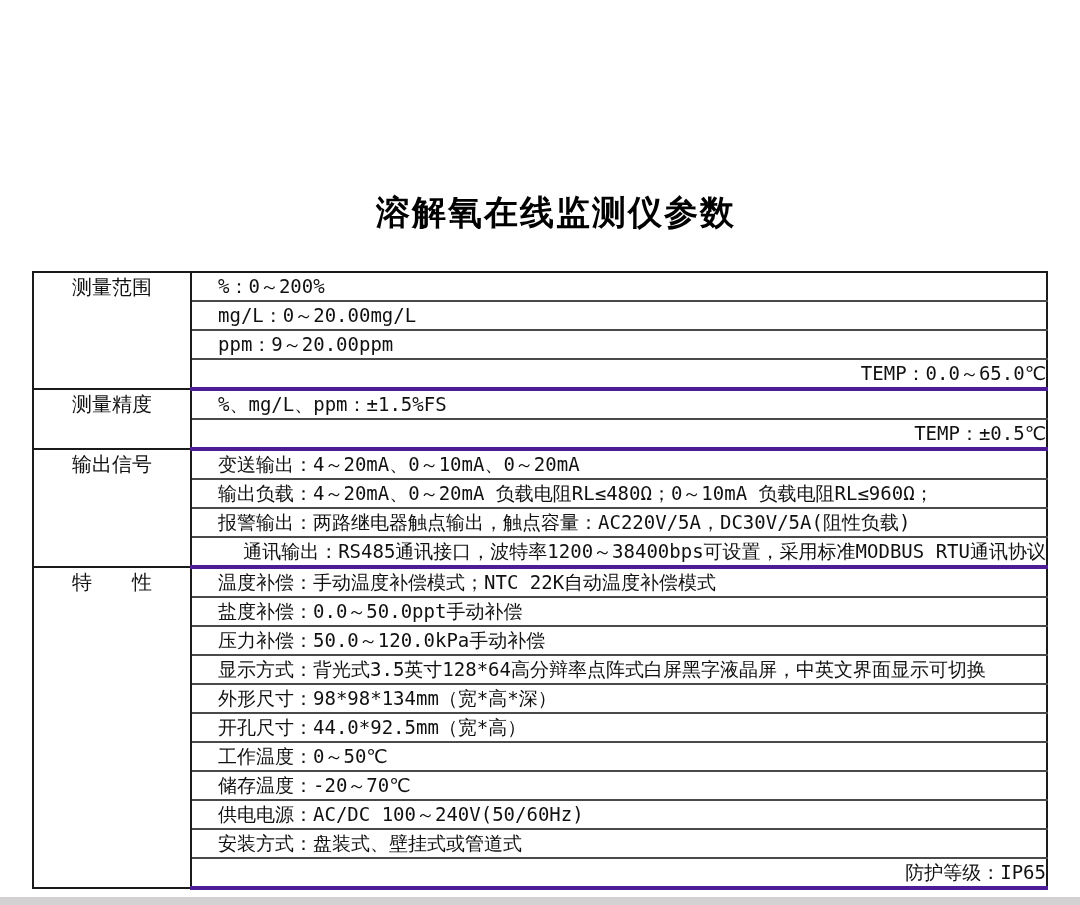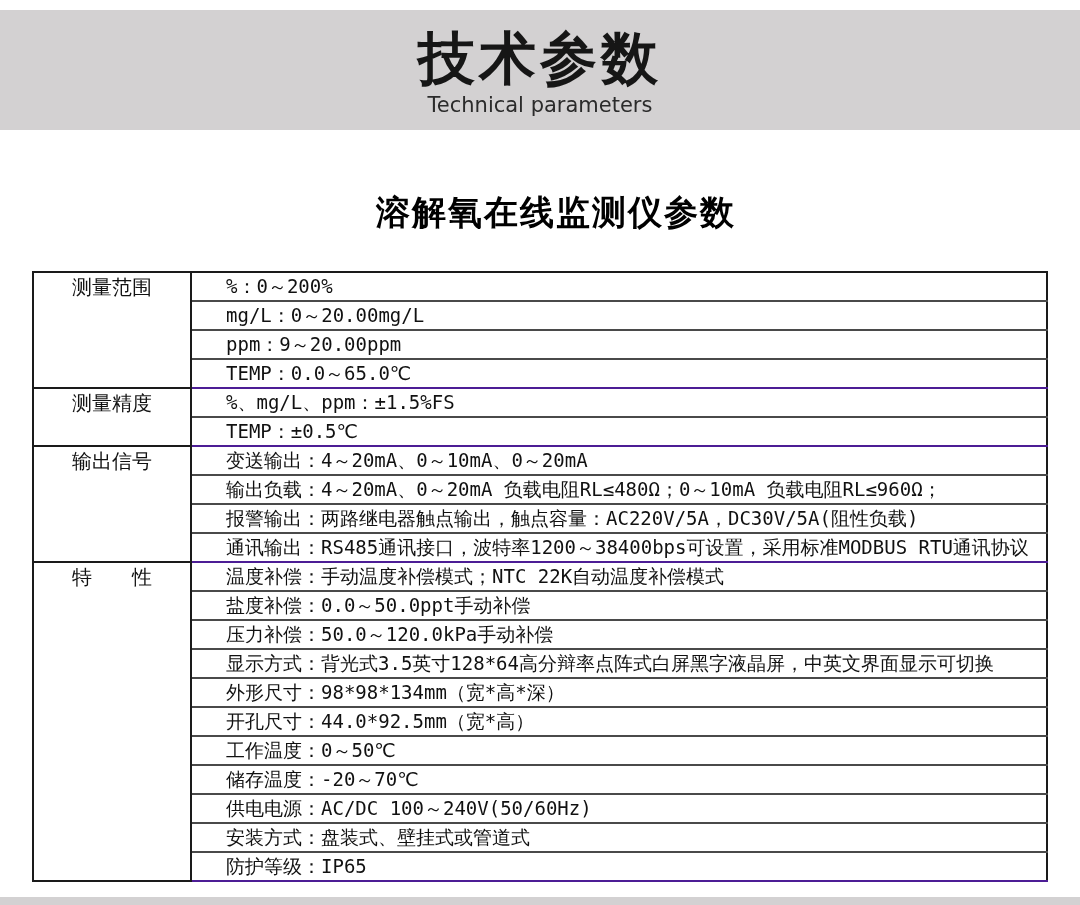--- a/index.html
+++ b/index.html
@@ -72,43 +72,39 @@
     text-align: center;
     vertical-align: top;
     font-size: 20px;
     padding-top: 1px;
   }
   table.param-table td {
     border-left: 2px solid #1a1a1a;
     border-right: 2px solid #1a1a1a;
     border-top: 2px solid #4a4a4a;
     border-bottom: 2px solid #4a4a4a;
-    padding-left: 34px;
+    padding-left: 26px;
     text-align: left;
   }
   table.param-table td.sec-first { border-top: 2px solid #1a1a1a; }
-  table.param-table td.sec-last  { border-bottom: 2px solid #4c1d95; }
+  table.param-table td.sec-last  { border-bottom: 4px solid #4c1d95; text-align: right; }
   table.param-table { border: 2px solid #1a1a1a; }
 
   
   .footer-bar {
     position: absolute;
     left: 0; bottom: 0; width: 1080px; height: 8px;
     background: #d3d1d2;
   }
 </style>
 </head>
 <body>
 
 <div class="page">
 
-  <div class="banner">
-    <div class="banner-title">技术参数</div>
-    <div class="banner-subtitle">Technical parameters</div>
-  </div>
 
   <div class="heading">溶解氧在线监测仪参数</div>
 
   <table class="param-table">
     <colgroup>
       <col class="c-label">
       <col class="c-value">
     </colgroup>
     <tbody>
         <tr>

